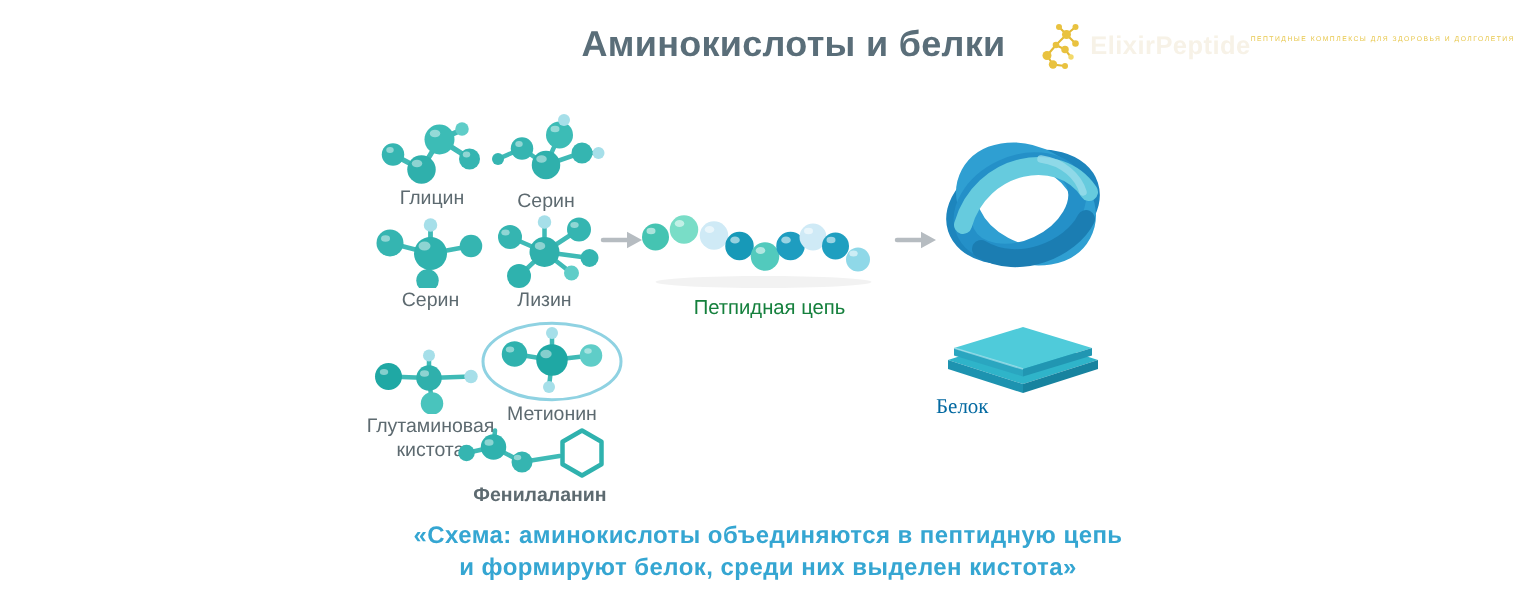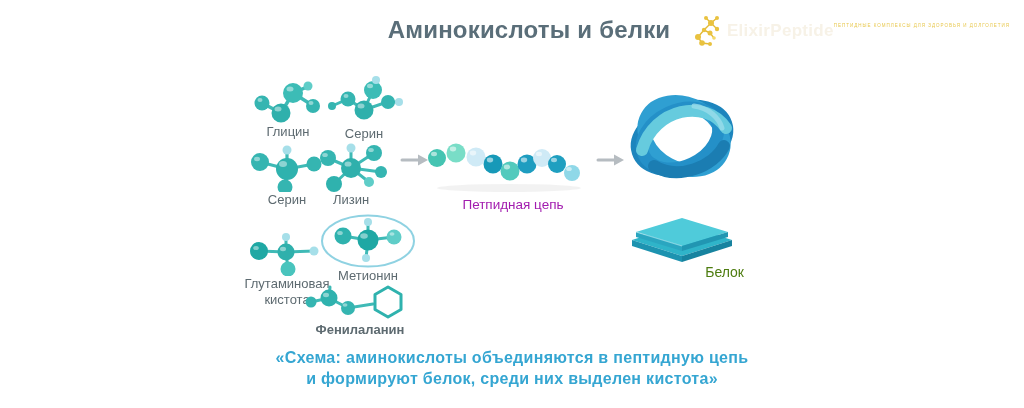--- a/index.html
+++ b/index.html
@@ -12,23 +12,23 @@
     font-size:24px;font-weight:700;color:#5a6e79;letter-spacing:.2px;padding-left:17px;
   }
   
   .logo{position:absolute;top:10px;right:14px;display:flex;align-items:center;gap:6px;}
   .logo-text{display:flex;flex-direction:row;line-height:1.1;}
   .logo-brand{font-size:17px;font-weight:700;color:#f7f2e7;letter-spacing:.3px;}
   .logo-tagline{font-size:4.5px;color:#e8c84e;letter-spacing:1px;margin-top:2px;white-space:nowrap;}
   
   .mol{position:absolute;display:flex;flex-direction:column;align-items:center;}
   .mol-label{font-size:13px;color:#5d6a70;margin-top:1px;text-align:left;line-height:1.1;}
-  .chain-label{font-size:13.5px;color:#a21caf;margin-top:3px;}
-  .protein-label{position:absolute;left:624px;top:264px;width:120px;text-align:right;
-    font-size:14px;color:#4d7c0f;}
+  .chain-label{font-size:13.5px;color:#15803d;margin-top:3px;}
+  .protein-label{position:absolute;left:624px;top:264px;width:120px;text-align:left;
+    font-size:14px;color:#0369a1;font-family:Liberation Serif, serif;}
   .caption{
     position:absolute;top:347px;left:0;width:100%;text-align:center;
     font-size:16px;line-height:21px;font-weight:700;color:#35a6d2;letter-spacing:.3px;
   }
 </style>
 </head>
 <body>
 
 <div class="stage">
 
@@ -110,21 +110,21 @@
         <circle cx="39" cy="45" r="7.5" fill="#35b5b1"></circle>
       <circle cx="41" cy="27" r="11" fill="#2fb2ae"></circle>
       <g fill="#ffffff" opacity="0.45">
         <ellipse cx="37" cy="22" rx="4" ry="3"></ellipse>
           <ellipse cx="11" cy="17" rx="3" ry="2.2"></ellipse>
       </g>
     </svg>
     <div class="mol-label">Серин</div>
   </div>
 
-  <div class="mol" style="left:308px;top:140px;width:86px;">
+  <div class="mol" style="left:320px;top:140px;width:86px;">
     <svg width="86" height="52" viewBox="0 0 86 52">
       <g stroke="#3fbab6" stroke-width="3" stroke-linecap="round">
         <path d="M43 28 L43 8 M43 28 L20 18 M43 28 L66 13 M43 28 L73 32 M43 28 L26 44 M43 28 L61 42" fill="none"></path>
       </g>
       <circle cx="43" cy="8" r="4.5" fill="#a6dfe9"></circle>
         <circle cx="20" cy="18" r="8" fill="#35b5b1"></circle>
       <circle cx="66" cy="13" r="8" fill="#35b5b1"></circle>
         <circle cx="73" cy="32" r="6" fill="#35b5b1"></circle>
       <circle cx="26" cy="44" r="8" fill="#2fb2ae"></circle>
         <circle cx="61" cy="42" r="5" fill="#5fcdc8"></circle>

